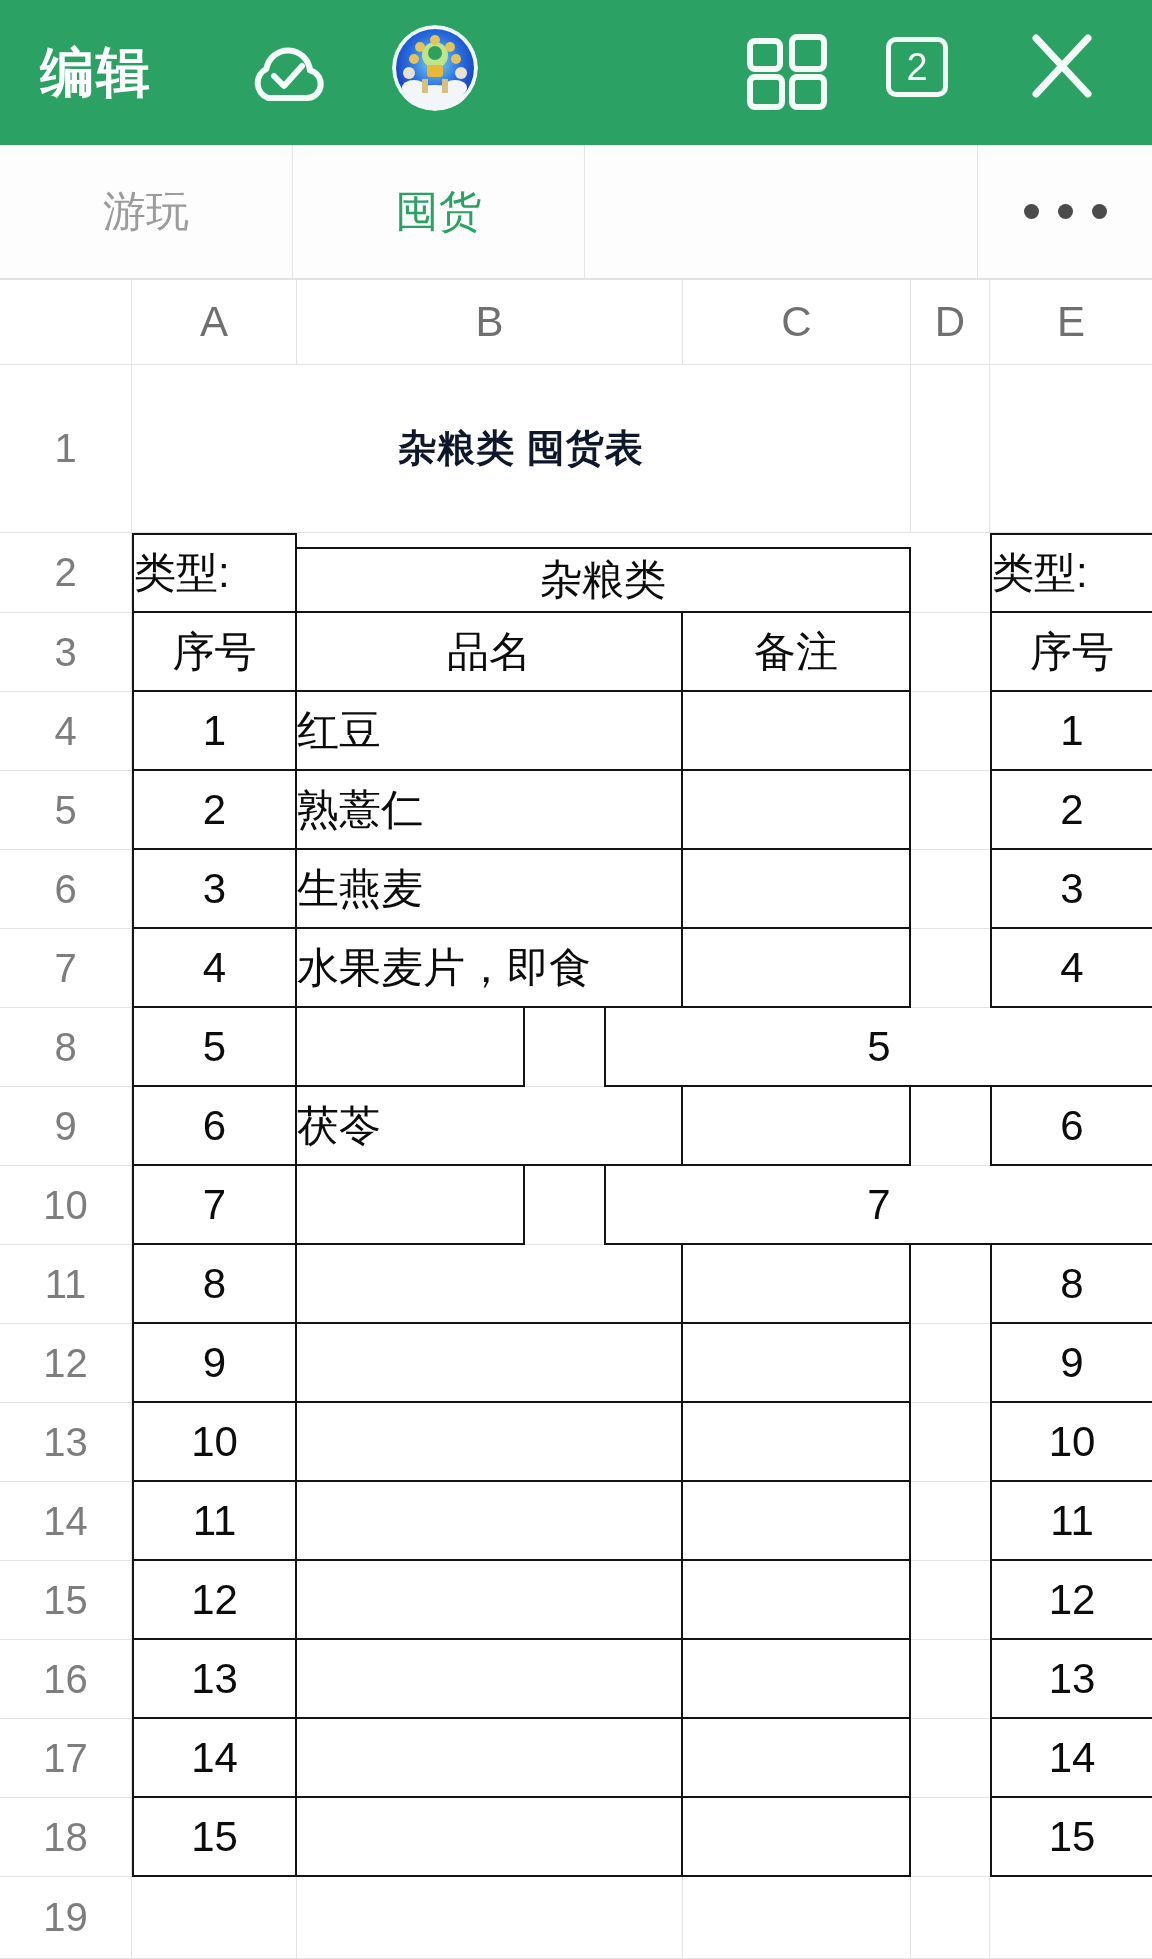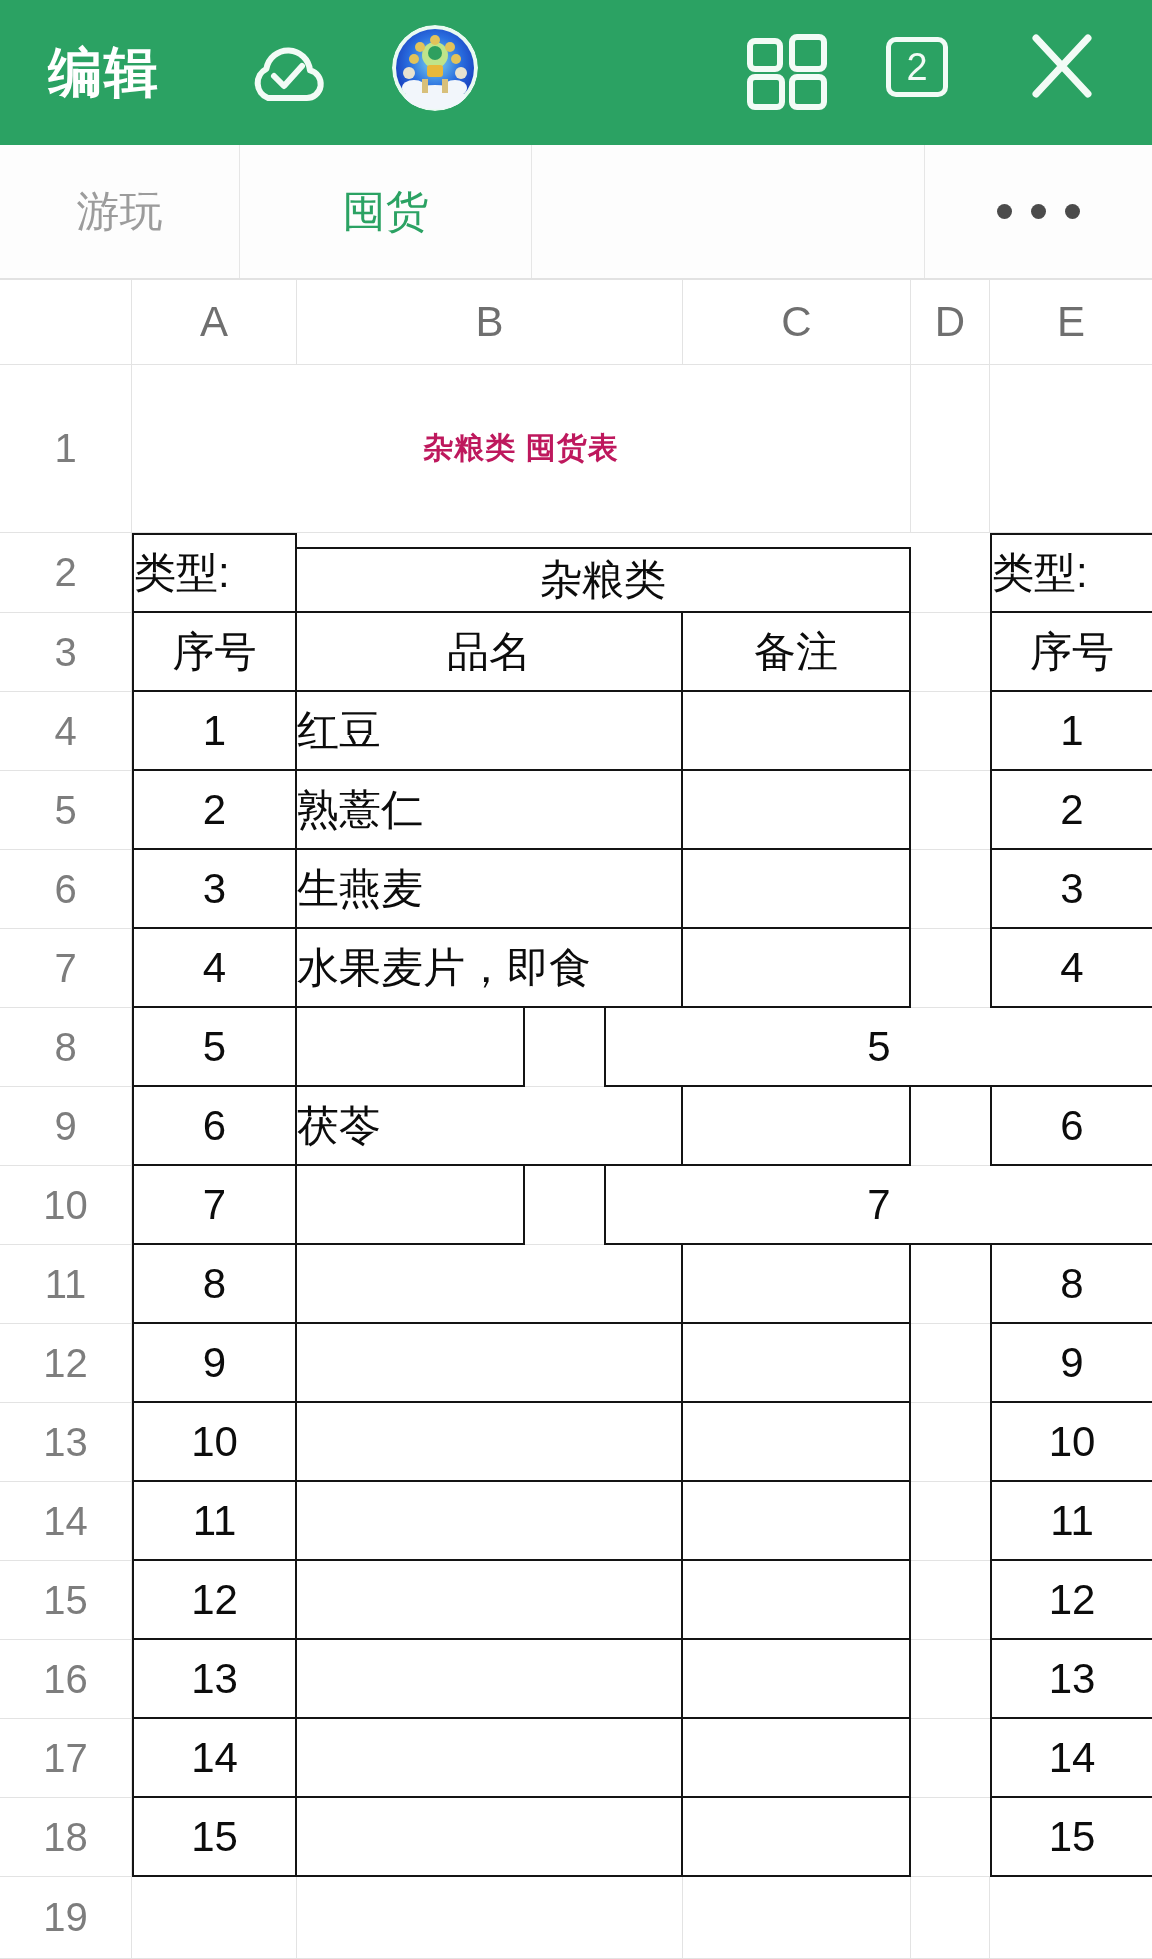--- a/index.html
+++ b/index.html
@@ -1,37 +1,37 @@
 <!DOCTYPE html>
 <html><head>
 <meta charset="utf-8">
 <style>
   * { margin:0; padding:0; box-sizing:border-box; }
   html,body { width:1152px; height:1959px; overflow:hidden; background:#ffffff;
               font-family:"Liberation Sans","DejaVu Sans",sans-serif; }
 
   
   .topbar { position:relative; width:1152px; height:145px; background:#2BA263; }
-  .topbar-title { position:absolute; left:48px; top:50%; transform:translateY(-50%);
+  .topbar-title { position:absolute; left:40px; top:50%; transform:translateY(-50%);
                   color:#ffffff; font-size:54px; font-weight:600; letter-spacing:2px; }
   .icon-abs { position:absolute; }
   .cloud-icon { left:246px; top:36px; }
   .avatar { left:392px; top:25px; width:86px; height:86px; border-radius:50%; overflow:hidden; }
   .grid-icon { left:744px; top:31px; }
   .sheetcount { left:886px; top:37px; width:62px; height:60px; border:5px solid #f2fbf6;
                 border-radius:10px; display:flex; align-items:center; justify-content:center; }
   .sheetcount span { color:#f2fbf6; font-size:38px; }
   .close-icon { left:1028px; top:32px; }
 
   
   .tabbar { display:flex; width:1152px; height:135px; background:#fdfdfd;
             border-bottom:2px solid #e2e2e2; }
   .tab { display:flex; align-items:center; justify-content:center;
          border-right:1px solid #e6e6e6; font-size:43px; }
-  .tab-1 { width:240px; color:#9c9c9c; }
+  .tab-1 { width:293px; color:#9c9c9c; }
   .tab-2 { width:292px; color:#2BA263; font-weight:500; }
   .tab-spacer { width:393px; border-right:1px solid #e6e6e6; }
   .tab-more { flex:1; display:flex; align-items:center; justify-content:center; gap:19px; }
   .tab-more i { width:15px; height:15px; border-radius:50%; background:#4b4b4b; }
 
   
   .sheet { width:1152px; background:#ffffff; }
   .srow { display:flex; width:1152px; }
   .cell { display:flex; align-items:center; justify-content:center; overflow:hidden; }
   .gr { border-right:1px solid #e3e3e3; }
@@ -44,21 +44,21 @@
   .w-rh { width:132px; } .w-a { width:165px; } .w-b { width:386px; }
   .w-c { width:228px; } .w-d { width:79px; }  .w-e { flex:1; }
   .w-bc { width:614px;margin-top:14px; } .w-abc { width:779px; }
 
   .h-colhdr { height:85px; } .h-r1 { height:168px; } .h-r2 { height:80px; }
   .h-r { height:79px; } .h-r19 { height:82px; }
 
   .t-collabel { color:#6f6f6f; font-size:42px; }
   .t-rownum { color:#7d7d7d; font-size:40px; }
   .t-cell { color:#0c0c0c; font-size:42px; }
-  .t-title { color:#be185d; font-size:30px; font-weight:bold; letter-spacing:1px; }
+  .t-title { color:#0f172a; font-size:38px; font-weight:bold; letter-spacing:1px; }
   .al { justify-content:flex-start; }
 </style>
 </head>
 <body>
 
 <div class="topbar">
   <div class="topbar-title">编辑</div>
 
   <svg class="icon-abs cloud-icon" width="82" height="72" viewBox="0 0 82 72">
     <path d="M22 62 h38 a14 14 0 0 0 4 -27.6 a22 22 0 0 0 -43.6 -1.6 A16 16 0 0 0 22 62 Z" fill="none" stroke="#f2fbf6" stroke-width="6" stroke-linejoin="round"></path>

